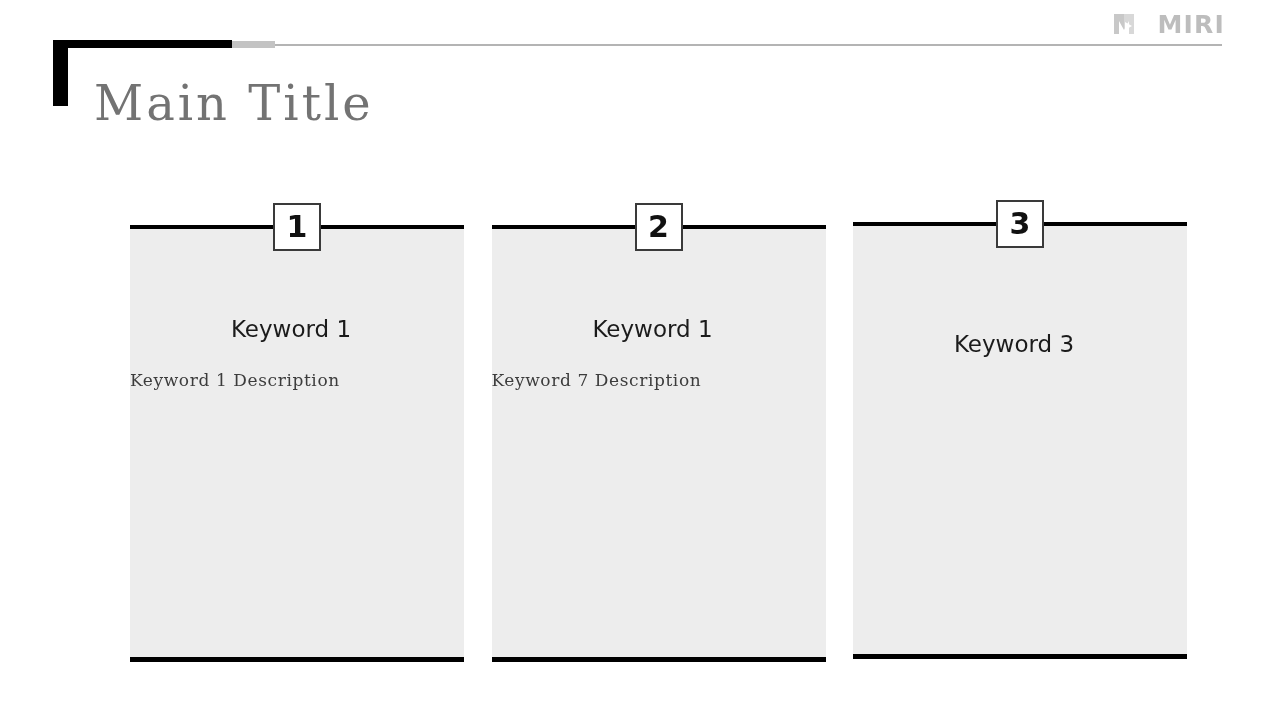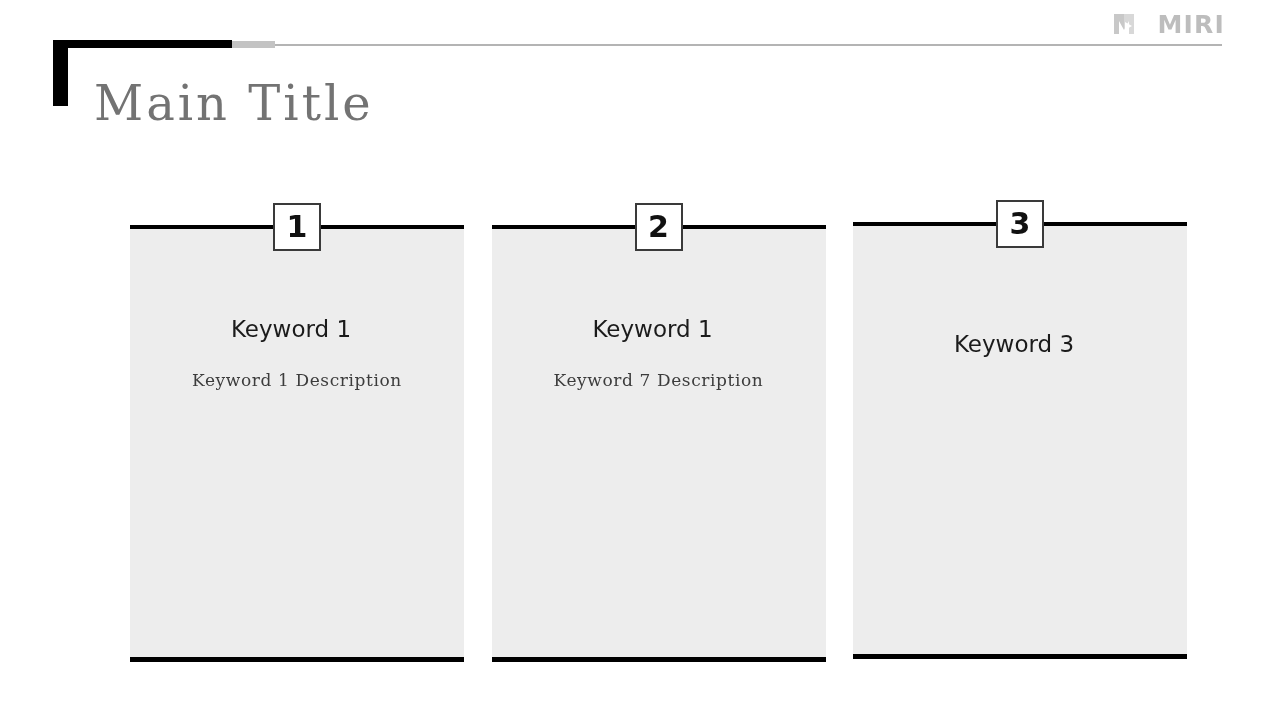--- a/index.html
+++ b/index.html
@@ -157,21 +157,21 @@
     color: #1b1b1b;
     z-index: 2;
   }
   .card.shift-up .card-keyword { top: 113px; margin-top: 15px; }
 
   .card-desc {
     position: absolute;
     left: 0;
     right: 0;
     top: 167px;
-    text-align: center;
+    text-align: left;
     font-family: "DejaVu Serif", serif;
     font-size: 17px;
     font-weight: 400;
     letter-spacing: 0.6px;
     color: #3c3c3c;
     z-index: 2;
   }
   .card.shift-up .card-desc { top: 167px; }
 </style>
 </head>

